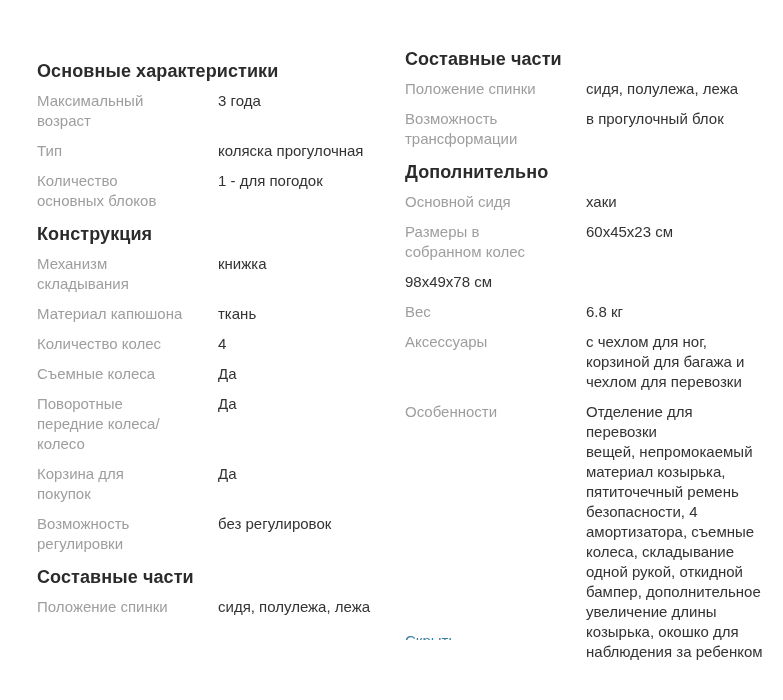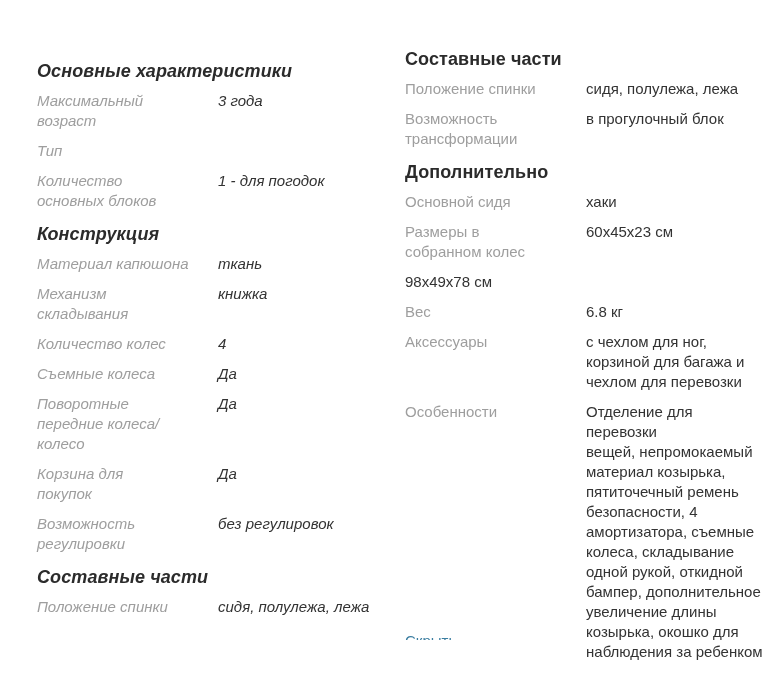--- a/index.html
+++ b/index.html
@@ -8,21 +8,21 @@
     -webkit-font-smoothing: antialiased;
   }
   .specs-panel {
     position: relative;
     width: 783px;
     height: 700px;
     background: #ffffff;
     overflow: hidden;
   }
   .col { position: absolute; }
-  .col-left  { left: 37px;  top: 60px; width: 353px; font-style: italic; }
+  .col-left  { left: 37px;  top: 60px; width: 353px; }
   .col-right { left: 405px; top: 48px; width: 358px; }
   .section-title {
     font-size: 18px;
     line-height: 22px;
     font-weight: 700;
     color: #2b2b2b;
     margin: 12px 0 9px 0;
     letter-spacing: 0.1px;
   }
   .col .section-title:first-child { margin-top: 0; }
@@ -71,35 +71,36 @@
 <div class="specs-panel">
   <div class="col col-left">
       <div class="section-title">Основные характеристики</div>
       <div class="spec-row">
         <div class="spec-label">Максимальный
 возраст</div>
         <div class="spec-value">3 года</div>
       </div>
       <div class="spec-row">
         <div class="spec-label">Тип</div>
+        <div class="spec-value">коляска прогулочная</div>
       </div>
       <div class="spec-row">
         <div class="spec-label">Количество
 основных блоков</div>
         <div class="spec-value">1 - для погодок</div>
       </div>
       <div class="section-title">Конструкция</div>
       <div class="spec-row">
-        <div class="spec-label">Материал капюшона</div>
-        <div class="spec-value">ткань</div>
-      </div>
-      <div class="spec-row">
         <div class="spec-label">Механизм
 складывания</div>
         <div class="spec-value">книжка</div>
+      </div>
+      <div class="spec-row">
+        <div class="spec-label">Материал капюшона</div>
+        <div class="spec-value">ткань</div>
       </div>
       <div class="spec-row">
         <div class="spec-label">Количество колес</div>
         <div class="spec-value">4</div>
       </div>
       <div class="spec-row">
         <div class="spec-label">Съемные колеса</div>
         <div class="spec-value">Да</div>
       </div>
       <div class="spec-row">

